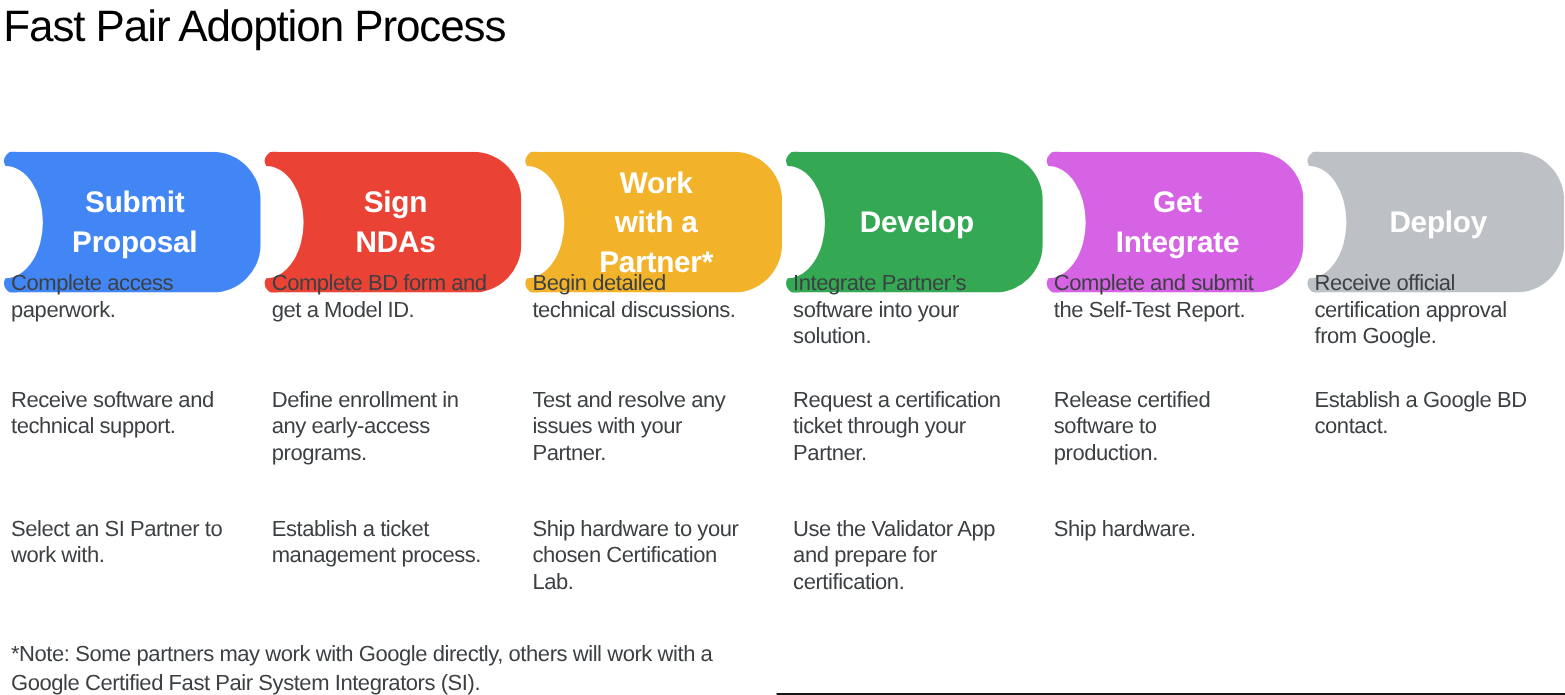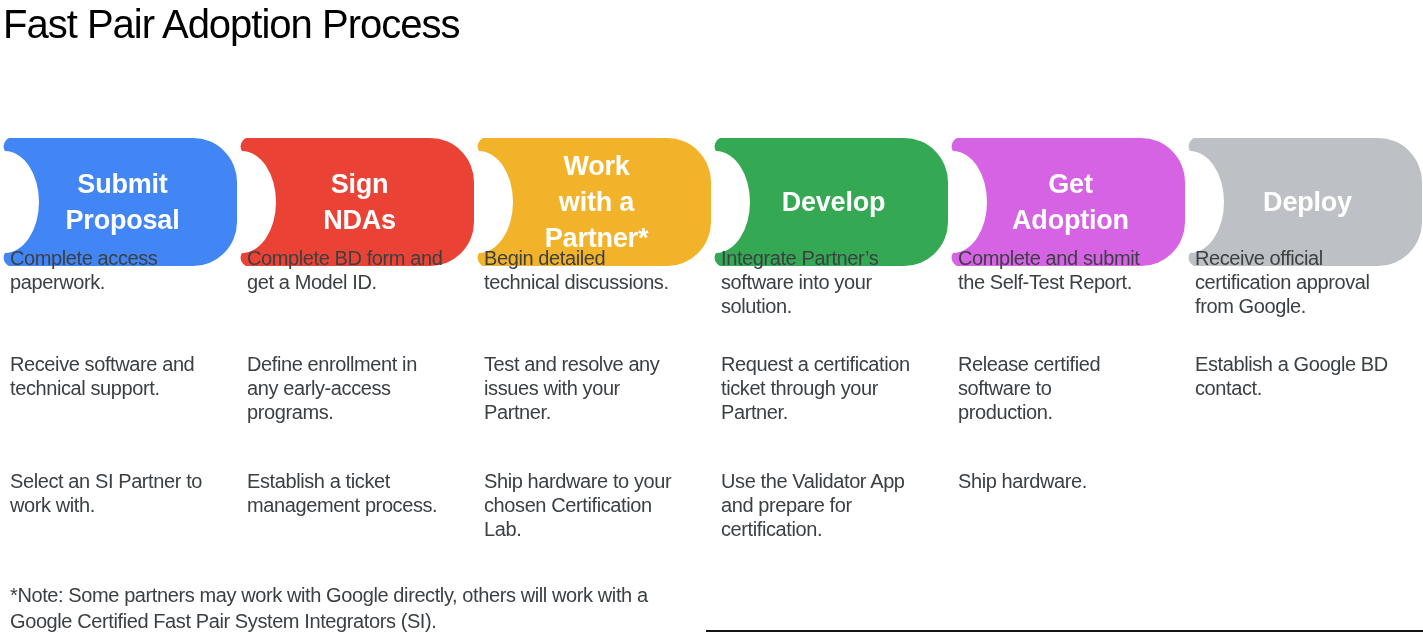--- a/index.html
+++ b/index.html
@@ -136,21 +136,21 @@
         <path d="M 16 0 L 193 0 A 44 44 0 0 1 237 44 L 237 84 A 44 44 0 0 1 193 128 L 16 128 A 9 9 0 0 1 5 115 A 34 51 0 0 0 5 13 A 9 9 0 0 1 16 0 Z" fill="#34A853"></path>
       </svg>
       <div class="step-label">Develop</div>
     </div>
 
     <div class="step">
       <svg width="237" height="128" viewBox="0 0 237 128">
         <path d="M 16 0 L 193 0 A 44 44 0 0 1 237 44 L 237 84 A 44 44 0 0 1 193 128 L 16 128 A 9 9 0 0 1 5 115 A 34 51 0 0 0 5 13 A 9 9 0 0 1 16 0 Z" fill="#D663E3"></path>
       </svg>
       <div class="step-label">Get
-Adoption</div>
+Integrate</div>
     </div>
 
     <div class="step">
       <svg width="237" height="128" viewBox="0 0 237 128">
         <path d="M 16 0 L 193 0 A 44 44 0 0 1 237 44 L 237 84 A 44 44 0 0 1 193 128 L 16 128 A 9 9 0 0 1 5 115 A 34 51 0 0 0 5 13 A 9 9 0 0 1 16 0 Z" fill="#BDC1C6"></path>
       </svg>
       <div class="step-label">Deploy</div>
     </div>
 
   </div>

